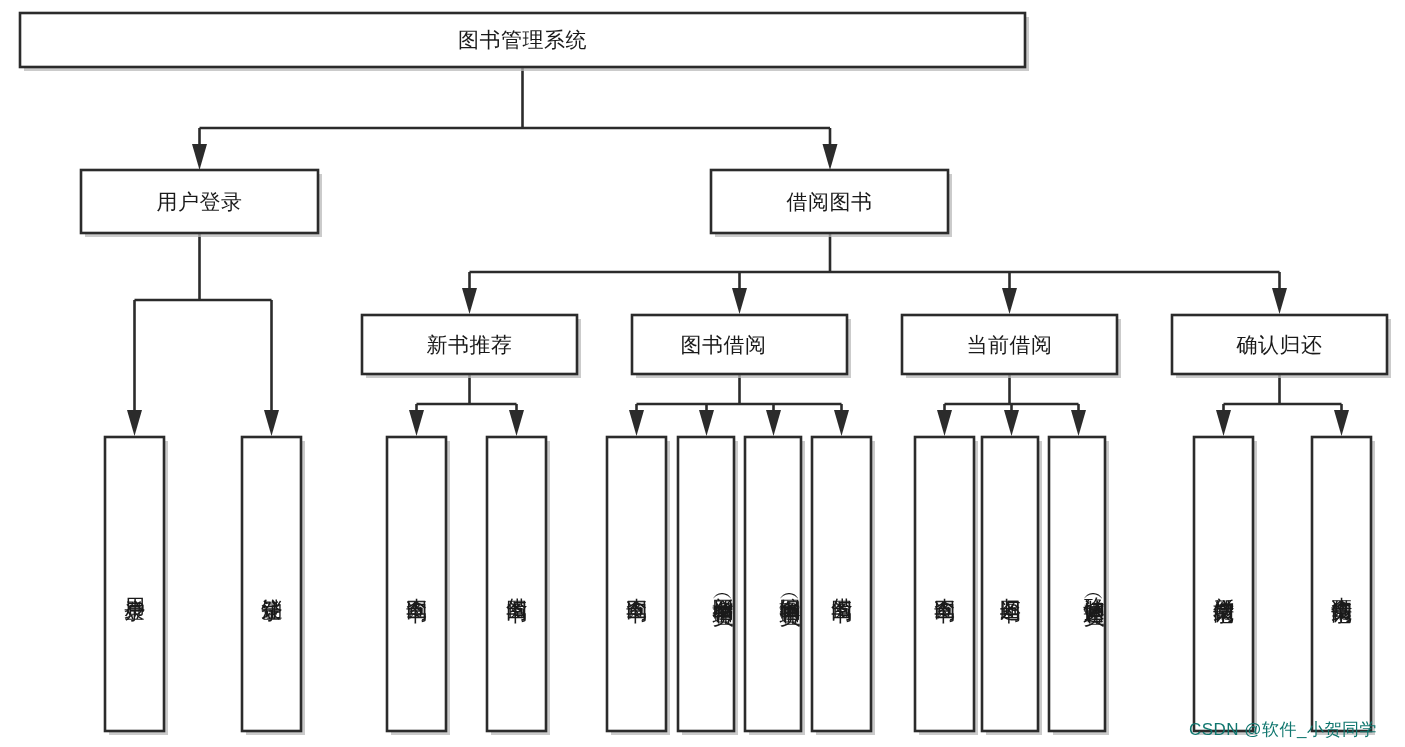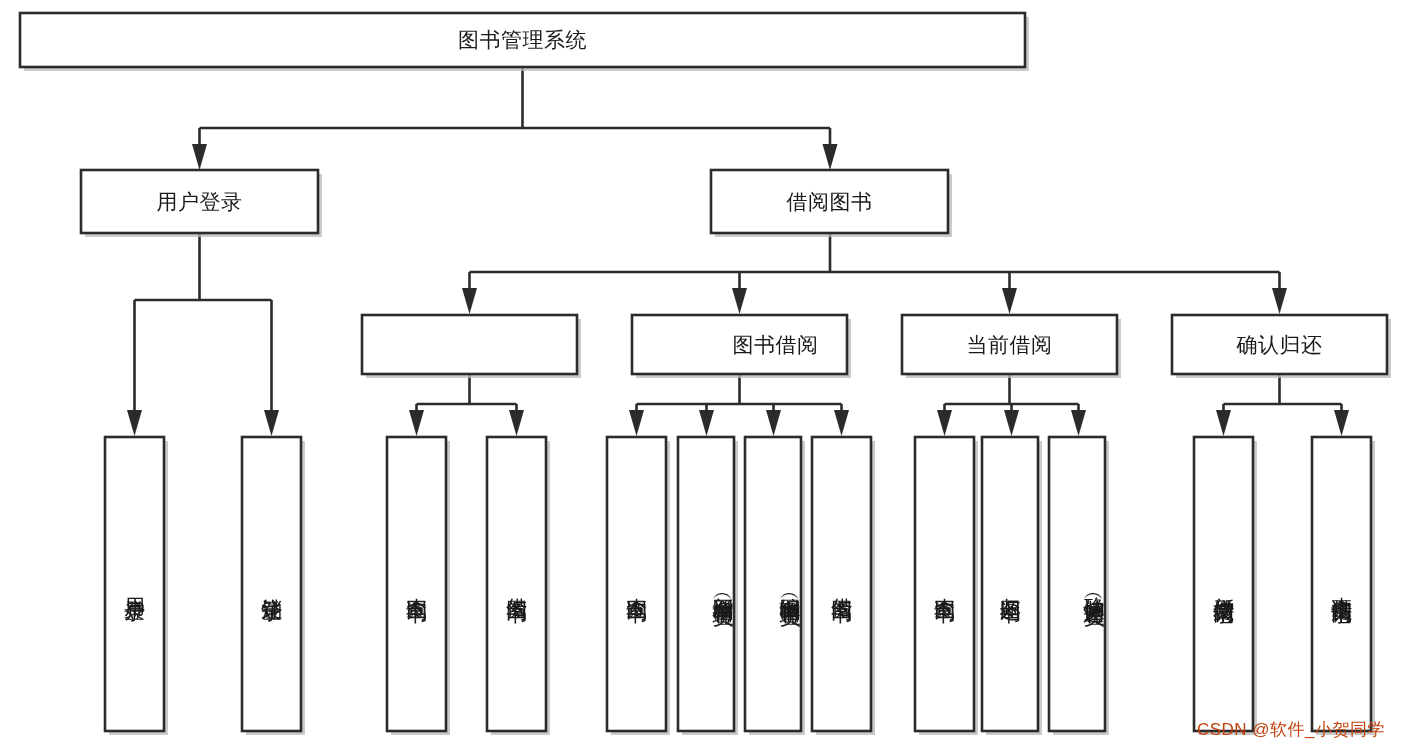--- a/index.html
+++ b/index.html
@@ -69,25 +69,25 @@
     font-size: 21px;
     color: #1a1a1a;
     display: flex;
     align-items: center;
     justify-content: center;
     letter-spacing: 0.5px;
     user-select: none;
   }
   #watermark {
     position: absolute;
-    right: 4px;
+    right: 12px;
     bottom: 6px;
     font-family: "Liberation Sans", "DejaVu Sans", sans-serif;
     font-size: 17px;
-    color: #c2410c;
+    color: #0f766e;
     letter-spacing: 0.5px;
     user-select: none;
     white-space: nowrap;
   }
 </style>
 </head>
 <body>
 
 <div id="diagram-root">
 
@@ -255,21 +255,22 @@
         <rect class="node-box" x="1312" y="437" width="59" height="294"></rect>
       </g>
     </g>
   </svg>
 
   <div class="hlabel" style="left:20px; top:13px; width:1005px; height:54px;">图书管理系统</div>
 
   <div class="hlabel" style="left:81px; top:170px; width:237px; height:63px;">用户登录</div>
   <div class="hlabel" style="left:711px; top:170px; width:237px; height:63px;">借阅图书</div>
 
-  <div class="hlabel" style="left:668px; top:315px; width:215px; height:59px;">图书借阅</div>
+  <div class="hlabel" style="left:362px; top:315px; width:215px; height:59px;">新书推荐</div>
+  <div class="hlabel" style="left:616px; top:315px; width:215px; height:59px;">图书借阅</div>
   <div class="hlabel" style="left:902px; top:315px; width:215px; height:59px;font-family:Liberation Serif, serif;">当前借阅</div>
   <div class="hlabel" style="left:1172px; top:315px; width:215px; height:59px;">确认归还</div>
 
   <div class="vlabel" style="left:105px; top:437px; width:59px; height:294px;">用户登录</div>
   <div class="vlabel" style="left:242px; top:437px; width:59px; height:294px;">注销登录</div>
   <div class="vlabel" style="left:387px; top:437px; width:59px; height:294px;">查询图书</div>
   <div class="vlabel" style="left:487px; top:437px; width:59px; height:294px;">借阅图书</div>
   <div class="vlabel" style="left:607px; top:437px; width:59px; height:294px;">查询图书</div>
   <div class="vlabel" style="left:678px; top:437px; width:56px; height:294px; align-items:flex-start; padding-top:6px; box-sizing:border-box;">新增图书（管理员）</div>
   <div class="vlabel" style="left:745px; top:437px; width:56px; height:294px; align-items:flex-start; padding-top:6px; box-sizing:border-box;">编辑图书（管理员）</div>

